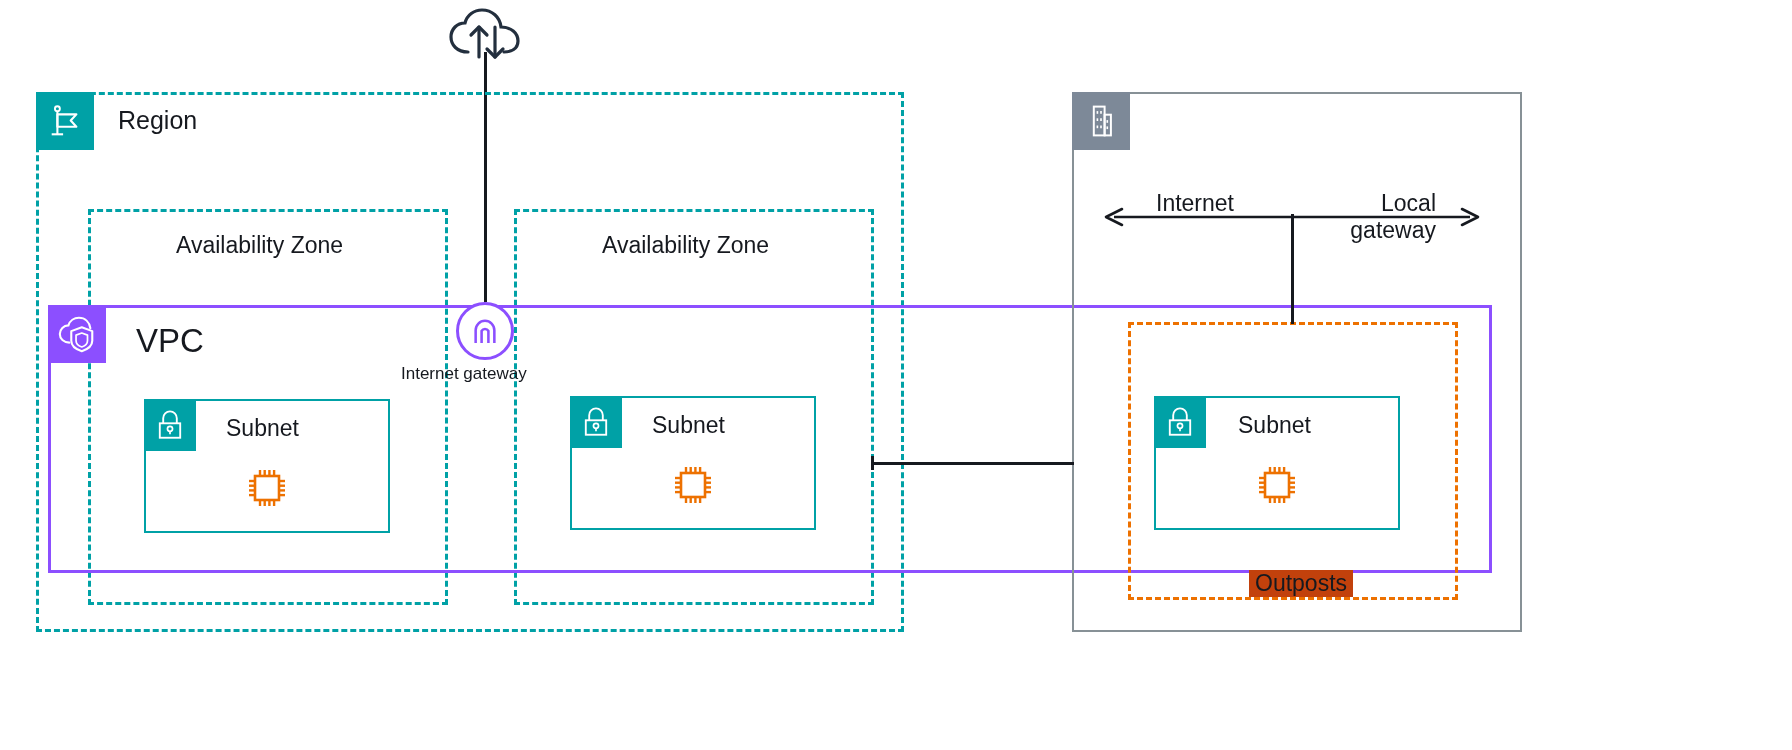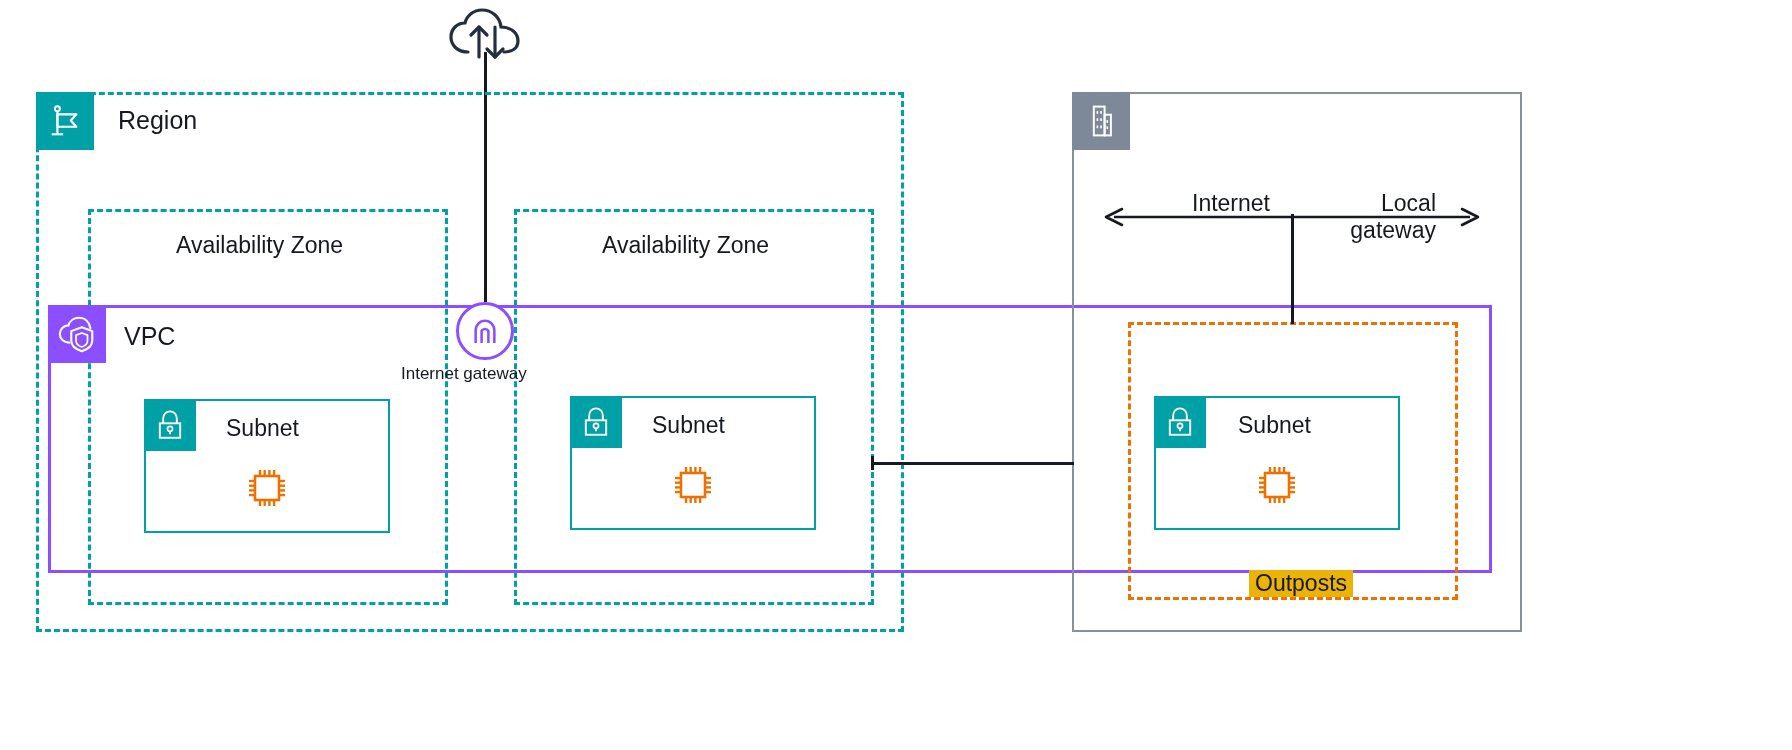--- a/index.html
+++ b/index.html
@@ -76,30 +76,30 @@
   .chip-onprem  { left: 1072px; top: 92px;  width: 58px; height: 58px; background: #7d8998; }
   .chip-vpc     { left: 48px;   top: 305px; width: 58px; height: 58px; background: #8c4fff; }
   .chip-subnet-1{ left: 144px;  top: 399px; width: 52px; height: 52px; background: #00a1a6; }
   .chip-subnet-2{ left: 570px;  top: 396px; width: 52px; height: 52px; background: #00a1a6; }
   .chip-subnet-3{ left: 1154px; top: 396px; width: 52px; height: 52px; background: #00a1a6; }
 
   
   .lbl { white-space: nowrap; line-height: 1.18; }
   .lbl-region   { left: 118px;  top: 106px; font-size: 25px; }
   .lbl-onprem   { left: 1154px; top: 106px; font-size: 25px; }
-  .lbl-vpc      { left: 124px;  top: 322px; font-size: 25px; }
+  .lbl-vpc      { left: 136px;  top: 322px; font-size: 33px; }
   .lbl-az-1     { left: 176px;  top: 232px; font-size: 23px; }
   .lbl-az-2     { left: 602px;  top: 232px; font-size: 23px; }
   .lbl-subnet-1 { left: 226px;  top: 415px; font-size: 23px; }
   .lbl-subnet-2 { left: 652px;  top: 412px; font-size: 23px; }
   .lbl-subnet-3 { left: 1238px; top: 412px; font-size: 23px; }
   .lbl-igw      { left: 401px;  top: 364px; font-size: 17px; }
   .lbl-lgw      { left: 1172px; top: 345px; font-size: 23px; }
-  .lbl-outposts { left: 1249px; top: 570px; font-size: 23px; background:#eab308; padding:0 6px;}
-  .lbl-internet { left: 1156px; top: 190px; font-size: 23px; margin-left: 36px; }
+  .lbl-outposts { left: 1249px; top: 570px; font-size: 23px; background:#c2410c; padding:0 6px;}
+  .lbl-internet { left: 1156px; top: 190px; font-size: 23px; }
   .lbl-localnet { left: 1340px; top: 190px; font-size: 23px; text-align: right; width: 96px; }
 
   
   .line-v-igw {
     left: 484px; top: 52px; width: 3px; height: 250px;
     background: #16191f;
   }
   .line-h-onprem {
     left: 872px; top: 462px; width: 202px; height: 3px;
     background: #16191f;

